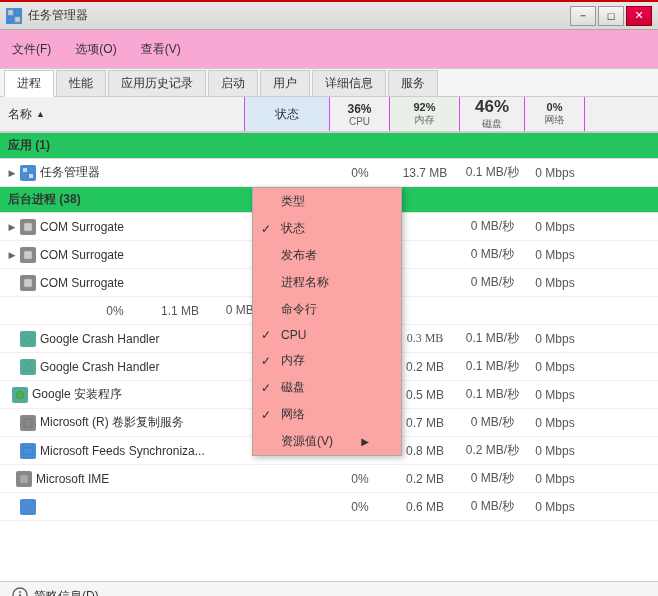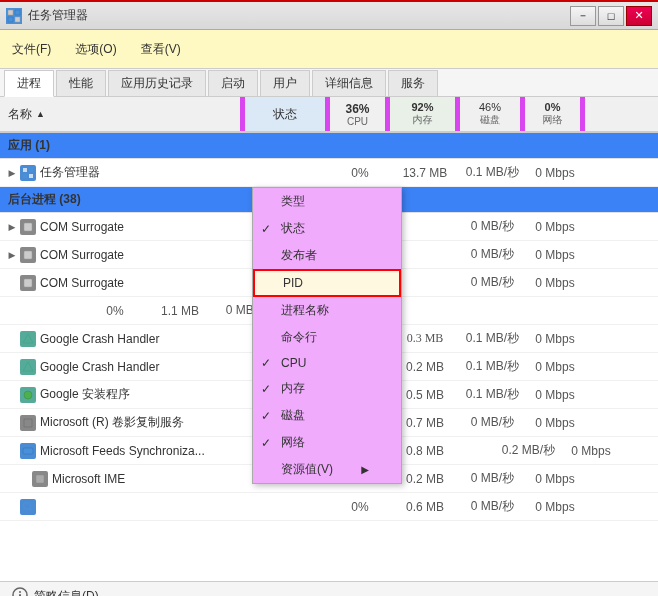--- a/index.html
+++ b/index.html
@@ -46,21 +46,21 @@
       border: 1px solid #999;
       background: linear-gradient(to bottom, #f5f5f5, #ddd);
       cursor: pointer;
       font-size: 11px;
       display: flex; align-items: center; justify-content: center;
     }
     .win-btn.close { background: linear-gradient(to bottom, #e05, #c03); color: white; border-color: #900; }
 
     
     .menu-bar {
-      background: #fef9c3;
+      background: #f9a8d4;
       border-bottom: 1px solid #ccc;
       padding: 19px 8px;
       display: flex; gap: 16px;
       height: 24px; align-items: center;
     }
     .menu-item {
       font-size: 12px;
       color: #333;
       cursor: pointer;
       padding: 2px 4px;
@@ -100,21 +100,21 @@
       overflow: hidden;
       position: relative;
     }
 
     
     .table-body {
       overflow-y: auto;
       flex: 1;
     }
     .group-header {
-      background: #3b82f6;
+      background: #22c55e;
       padding: 4px 8px;
       font-weight: bold;
       font-size: 12px;
       color: #333;
       border-bottom: 1px solid #e0e0e0;
     }
     .table-row {
       display: flex;
       align-items: center;
       height: 28px;
@@ -133,21 +133,21 @@
       align-items: center;
       padding-left: 4px;
       overflow: hidden;
     }
 
     
     .context-menu {
       position: absolute;
       left: 252px;
       top: 90px;
-      background: #f0abfc;
+      background: #fca5a5;
       border: 1px solid #aaa;
       box-shadow: 2px 2px 6px rgba(0,0,0,0.25);
       z-index: 100;
       min-width: 150px;
     }
     .ctx-item {
       padding: 5px 32px 5px 28px;
       font-size: 12px;
       color: #333;
       cursor: pointer;
@@ -202,21 +202,21 @@
       background: #f0f0f0;
       border-bottom: 2px solid #ccc;
       height: 36px;
     }
     .th {
       display: flex;
       align-items: center;
       justify-content: center;
       font-size: 12px;
       color: #333;
-      border-right: 5px solid #d946ef;
+      border-right: 1px solid #d946ef;
       padding: 0 14px;
       font-weight: normal;
     }
     .th.name-col { width: 245px; justify-content: flex-start; padding-left: 8px; }
     .th.status-col { width: 85px; background: #dbe8f5; }
     .th.cpu-col { width: 60px; flex-direction: column; }
     .th.mem-col { width: 70px; flex-direction: column; background: #e8f0e8; }
     .th.disk-col { width: 65px; flex-direction: column; }
     .th.net-col { width: 60px; flex-direction: column; }
   </style>
@@ -270,21 +270,21 @@
     </div>
     <div class="th cpu-col">
       <span style="font-weight:bold; font-size:12px;">36%</span>
       <span style="font-size:10px; color:#666;">CPU</span>
     </div>
     <div class="th mem-col">
       <span style="font-weight:bold; font-size:11px;">92%</span>
       <span style="font-size:10px; color:#666;">内存</span>
     </div>
     <div class="th disk-col">
-      <span style="font-weight:normal; font-size:11px;">46%</span>
+      <span style="font-weight:bold; font-size:17px;">46%</span>
       <span style="font-size:10px; color:#666;">磁盘</span>
     </div>
     <div class="th net-col">
       <span style="font-weight:bold; font-size:11px;">0%</span>
       <span style="font-size:10px; color:#666;">网络</span>
     </div>
     <div style="width:14px; background:#f0f0f0;"></div>
   </div>
 
   <div class="table-body">
@@ -397,21 +397,21 @@
         <span class="row-name-text">Google Crash Handler</span>
       </div>
       <div style="width:85px;" class="row-val"></div>
       <div style="width:60px;" class="row-val">0%</div>
       <div style="width:70px;" class="row-val">0.2 MB</div>
       <div style="width:65px;" class="row-val">0.1 MB/秒</div>
       <div style="width:60px;" class="row-val">0 Mbps</div>
     </div>
 
     <div class="table-row">
-      <div class="col-name-cell" style="width:245px; padding-left:20px;">
+      <div class="col-name-cell" style="width:245px; padding-left:12px;">
         <div class="app-icon green">
           <svg width="12" height="12" viewBox="0 0 12 12">
               <circle cx="6" cy="6" r="4" fill="#4caf50" stroke="#388e3c" stroke-width="0.5"></circle>
             </svg>
         </div>
         <span class="row-name-text">Google 安装程序</span>
       </div>
       <div style="width:85px;" class="row-val"></div>
       <div style="width:60px;" class="row-val">0%</div>
       <div style="width:70px;" class="row-val">0.5 MB</div>
@@ -440,26 +440,26 @@
         <div class="app-icon blue">
           <svg width="12" height="12" viewBox="0 0 12 12">
               <rect x="1" y="3" width="10" height="6" rx="1" fill="#4a90d9" stroke="#2a70b9" stroke-width="0.5"></rect>
             </svg>
         </div>
         <span class="row-name-text">Microsoft Feeds Synchroniza...</span>
       </div>
       <div style="width:85px;" class="row-val"></div>
       <div style="width:60px;" class="row-val">0%</div>
       <div style="width:70px;" class="row-val">0.8 MB</div>
-      <div style="width:65px;margin-left:36px;" class="row-val">0.2 MB/秒</div>
-      <div style="width:60px;" class="row-val">0 Mbps</div>
-    </div>
-
-    <div class="table-row">
-      <div class="col-name-cell" style="width:245px; padding-left:32px;">
+      <div style="width:65px;" class="row-val">0.2 MB/秒</div>
+      <div style="width:60px;" class="row-val">0 Mbps</div>
+    </div>
+
+    <div class="table-row">
+      <div class="col-name-cell" style="width:245px; padding-left:16px;">
         <div class="app-icon gray">
           <svg width="12" height="12" viewBox="0 0 12 12">
               <rect x="2" y="2" width="8" height="8" rx="1" fill="#aaa" stroke="#888" stroke-width="0.5"></rect>
             </svg>
         </div>
         <span class="row-name-text">Microsoft IME</span>
       </div>
       <div style="width:85px;" class="row-val"></div>
       <div style="width:60px;" class="row-val">0%</div>
       <div style="width:70px;" class="row-val">0.2 MB</div>
@@ -493,23 +493,20 @@
 
     <div class="ctx-item">
       <span class="ctx-check">✓</span>
       <span>状态</span>
     </div>
 
     <div class="ctx-item">
       <span>发布者</span>
     </div>
 
-    <div class="ctx-item highlighted">
-      <span>PID</span>
-    </div>
 
     <div class="ctx-item">
       <span>进程名称</span>
     </div>
 
     <div class="ctx-item">
       <span>命令行</span>
     </div>
 
     <div class="ctx-item">

